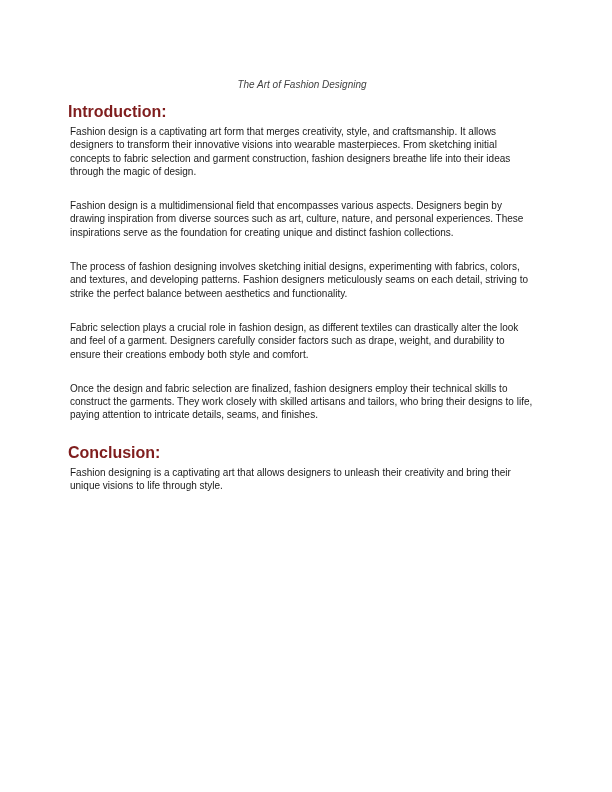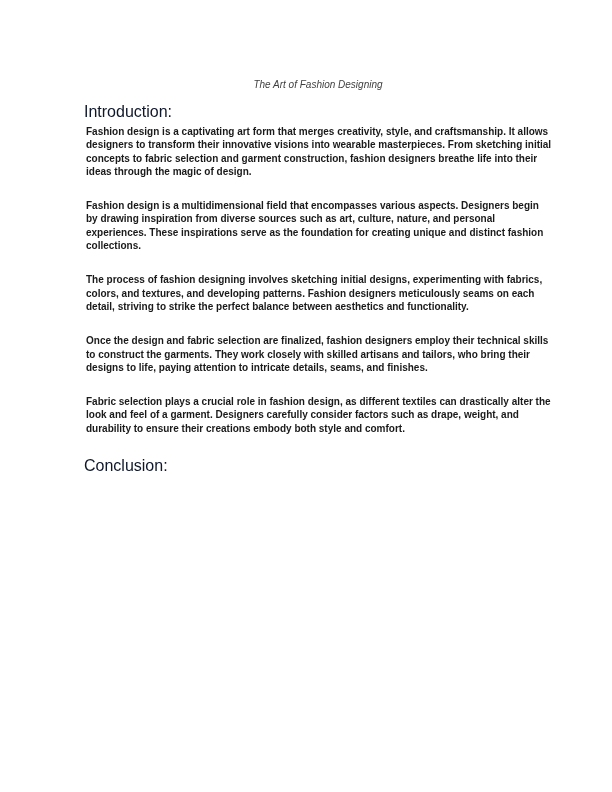--- a/index.html
+++ b/index.html
@@ -11,49 +11,48 @@
     position: relative;
     width: 612px;
     height: 792px;
     background: #ffffff;
     overflow: hidden;
     font-family: "Liberation Sans", sans-serif;
   }
   .content {
     position: absolute;
     top: 79px;
-    left: 84px;
+    left: 68px;
     width: 468px;
   }
   .doc-title {
     margin: 0 0 11px 0;
     font-size: 10px;
     line-height: 12px;
     font-style: italic;
     text-align: center;
     color: #3f3f3f;
   }
   .section-heading {
     margin: 0 0 3px 0;
     font-size: 16px;
     line-height: 20px;
-    font-weight: 400;
-    color: #0f172a;
+    font-weight: 700;
+    color: #7f1d1d;
   }
   .section-heading.conclusion {
     margin-top: 4px;
   }
   .body-para {
     margin: 0 0 21px 0;
     padding-left: 2px;
     font-size: 10px;
     line-height: 13.3px;
     color: #1a1a1a;
     text-align: left;
-    font-weight: bold;
   }
   .body-para.last {
     margin-bottom: 0;
   }
 </style>
 </head>
 <body>
 
 <div class="page">
   <div class="content">
@@ -61,21 +60,22 @@
     <p class="doc-title">The Art of Fashion Designing</p>
 
     <h1 class="section-heading">Introduction:</h1>
 
     <p class="body-para">Fashion design is a captivating art form that merges creativity, style, and craftsmanship. It allows designers to transform their innovative visions into wearable masterpieces. From sketching initial concepts to fabric selection and garment construction, fashion designers breathe life into their ideas through the magic of design.</p>
 
     <p class="body-para">Fashion design is a multidimensional field that encompasses various aspects. Designers begin by drawing inspiration from diverse sources such as art, culture, nature, and personal experiences. These inspirations serve as the foundation for creating unique and distinct fashion collections.</p>
 
     <p class="body-para">The process of fashion designing involves sketching initial designs, experimenting with fabrics, colors, and textures, and developing patterns. Fashion designers meticulously seams on each detail, striving to strike the perfect balance between aesthetics and functionality.</p>
 
+    <p class="body-para">Fabric selection plays a crucial role in fashion design, as different textiles can drastically alter the look and feel of a garment. Designers carefully consider factors such as drape, weight, and durability to ensure their creations embody both style and comfort.</p>
+
     <p class="body-para">Once the design and fabric selection are finalized, fashion designers employ their technical skills to construct the garments. They work closely with skilled artisans and tailors, who bring their designs to life, paying attention to intricate details, seams, and finishes.</p>
-
-    <p class="body-para">Fabric selection plays a crucial role in fashion design, as different textiles can drastically alter the look and feel of a garment. Designers carefully consider factors such as drape, weight, and durability to ensure their creations embody both style and comfort.</p>
 
     <h1 class="section-heading conclusion">Conclusion:</h1>
 
+    <p class="body-para last">Fashion designing is a captivating art that allows designers to unleash their creativity and bring their unique visions to life through style.</p>
 
   </div>
 </div>
 
 </body></html>

